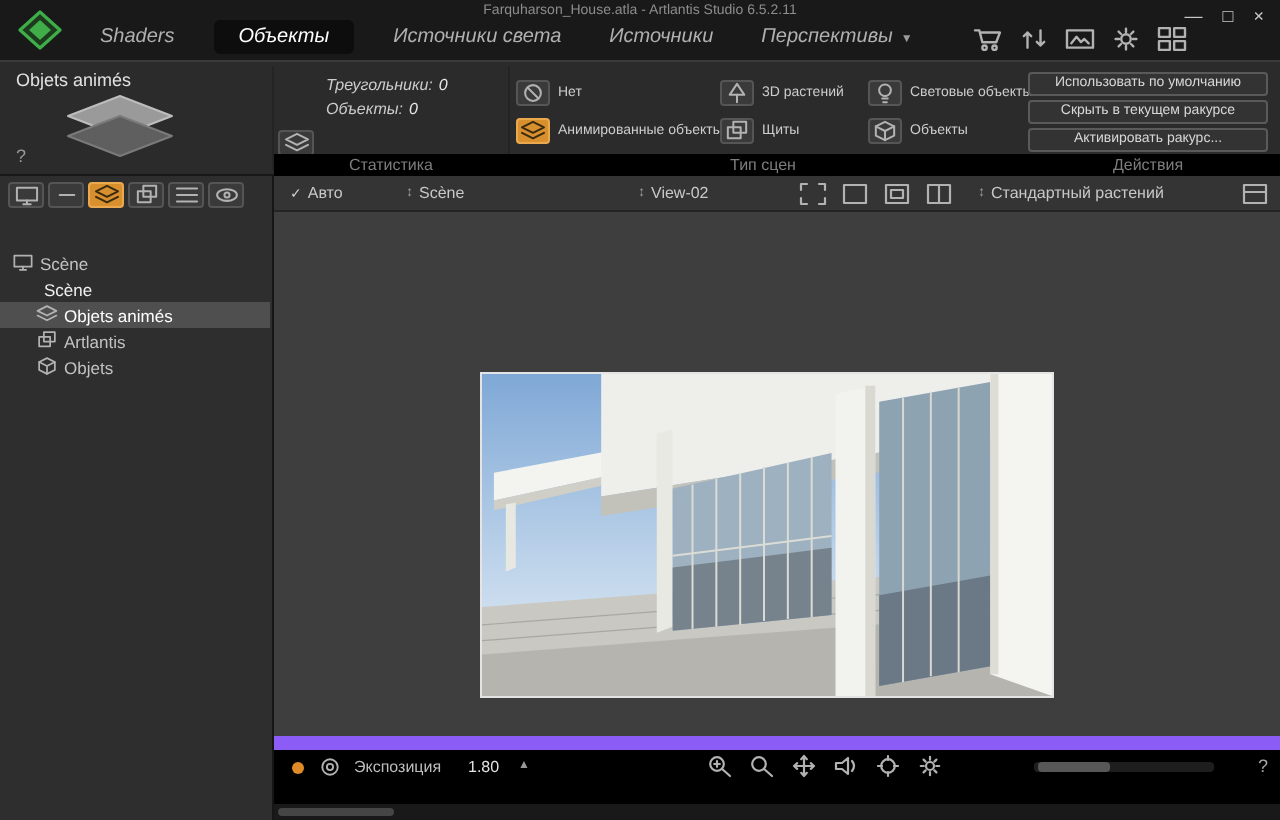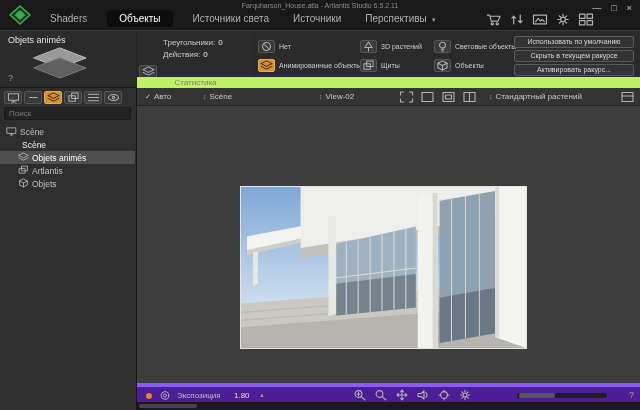--- a/index.html
+++ b/index.html
@@ -7,44 +7,44 @@
   .app { position:relative; width:640px; height:410px; background:#222;
          font-family:"Liberation Sans","DejaVu Sans",sans-serif; overflow:hidden; color:#c0c0c0; }
 
   
   .topbar { position:absolute; top:0; left:0; right:0; height:30px; background:#191919; }
   .title  { position:absolute; top:2px; left:0; right:0; text-align:center; font-size:7px; color:#8d8d8d; }
   .logo   { position:absolute; left:9px; top:5px; }
   .win-controls { position:absolute; right:8px; top:3px; display:flex; gap:10px; font-size:9px; color:#c8c8c8; }
   .win-controls span { cursor:default; }
   .tabs { position:absolute; left:46px; top:10px; display:flex; gap:16px; align-items:center;
-          font-size:10px; color:#b0b0b0; }
+          font-size:10px; color:#b0b0b0;font-style:italic; }
   .tab { padding:3px 4px; white-space:nowrap; }
   .tab.active { background:#0d0d0d; color:#fff; padding:3px 12px; border-radius:3px; }
   .tab .dd { font-size:6px; color:#9a9a9a; margin-left:4px; }
   .topbar-icons { position:absolute; right:46px; top:13px; display:flex; gap:7px; }
 
   
   .ic { display:block; }
   .ic path,.ic circle,.ic rect,.ic line,.ic polygon,.ic polyline,.ic ellipse
      { stroke:#b2b2b2; fill:none; stroke-width:1.1; stroke-linecap:round; stroke-linejoin:round; }
   .ic.dk path,.ic.dk circle,.ic.dk rect,.ic.dk line,.ic.dk polygon,.ic.dk polyline
      { stroke:#3a2a10; }
 
   
   .ribbon { position:absolute; top:30px; left:0; right:0; height:58px; background:#2b2b2b;
             border-top:1px solid #3a3a3a; border-bottom:1px solid #181818; }
   .insp-title { position:absolute; left:8px; top:4px; font-size:9px; color:#e2e2e2; }
   .insp-icon  { position:absolute; left:28px; top:14px; }
   .insp-help  { position:absolute; left:8px; top:42px; font-size:9px; color:#9a9a9a; }
   .vsep { position:absolute; top:2px; bottom:2px; width:1px; background:#242424; }
   .stats-btn { position:absolute; left:139px; top:34px; }
-  .stat-row { position:absolute; left:163px; font-size:8px; color:#cccccc; white-space:nowrap; }
+  .stat-row { position:absolute; left:163px; font-size:8px; color:#cccccc; white-space:nowrap;font-style:italic; }
   .stat-row .val { margin-left:3px; color:#e8e8e8; }
-  .section-strip { position:absolute; left:137px; right:0; top:46px; height:11px; background:#bef264; }
+  .section-strip { position:absolute; left:137px; right:0; top:46px; height:11px; background:#000000; }
   .section-strip div { position:absolute; top:1px; font-size:8px; color:#7d7d7d; text-align:center; }
   .stype { position:absolute; display:flex; align-items:center; gap:4px; height:14px; cursor:default; }
   .stype .lbl { font-size:7px; color:#cccccc; white-space:nowrap; }
   .sticon { width:17px; height:13px; border:1px solid #555; background:#3a3a3a; border-radius:2px;
             display:flex; align-items:center; justify-content:center; flex:0 0 auto; }
   .sticon.active { background:#d8902f; border-color:#eaa94e; }
   .act-btn { position:absolute; left:514px; width:120px; height:12px; background:#333;
              border:1px solid #5a5a5a; border-radius:2px; color:#d8d8d8; font-size:7px;
              text-align:center; line-height:10px; }
 
@@ -76,22 +76,22 @@
              color:#c8c8c8; white-space:nowrap; }
   .vt-item .ud { font-size:7px; color:#9a9a9a; }
   .vt-item .ck { font-size:7px; color:#d0d0d0; }
   .frames { position:absolute; left:262px; top:3px; display:flex; gap:6px; }
   .viewport { position:absolute; top:18px; left:0; right:0; bottom:25px; background:#3e3e3e; }
   .render { position:absolute; left:103px; top:80px; width:287px; height:163px;
             border:1px solid #e4e4e4; }
   .render svg { display:block; }
 
   
-  .bottombar { position:absolute; left:0; right:0; bottom:8px; height:19px; background:#4c1d95;
-               border-top:4px solid #8b5cf6; }
+  .bottombar { position:absolute; left:0; right:0; bottom:8px; height:34px; background:#000000;
+               border-top:7px solid #8b5cf6; }
   .bb-dot { position:absolute; left:9px; top:6px; width:6px; height:6px; border-radius:50%;
             background:#e08a28; }
   .bb-item { position:absolute; font-size:8px; color:#bdbdbd; white-space:nowrap; }
   .bb-icons { position:absolute; left:216px; top:2px; display:flex; gap:7px; }
   .slider { position:absolute; left:380px; top:6px; width:90px; height:5px; background:#1e1e1e;
             border-radius:2px; }
   .slider .thumb { position:absolute; left:2px; top:0; width:36px; height:5px; background:#575757;
                    border-radius:2px; }
   .bb-help { position:absolute; right:6px; top:3px; font-size:9px; color:#a8a8a8; }
   .bstrip { position:absolute; left:0; right:0; bottom:0; height:8px; background:#191919; }
@@ -182,21 +182,21 @@
     <span class="f-btn stats-btn">
       <svg class="ic" width="13" height="11" viewBox="0 0 14 12">
           <polygon points="7,1 13,4 7,7 1,4"></polygon>
           <polyline points="1,7 7,10 13,7"></polyline>
         </svg>
     </span>
     <div class="stat-row" style="top:7px">
       <span>Треугольники:</span><span class="val">0</span>
     </div>
     <div class="stat-row" style="top:19px">
-      <span>Действия:</span><span class="val">0</span>
+      <span>Объекты:</span><span class="val">0</span>
     </div>
 
     <div class="stype" style="left:258px;top:8px">
       <span class="sticon">
         <svg class="ic" width="13" height="11" viewBox="0 0 14 12">
             <circle cx="7" cy="6" r="4.3"></circle>
             <line x1="4" y1="3" x2="10" y2="9"></line>
           </svg>
       </span>
       <span class="lbl">Нет</span>
@@ -246,20 +246,22 @@
       </span>
       <span class="lbl">Объекты</span>
     </div>
 
     <div class="act-btn" style="top:5px">Использовать по умолчанию</div>
     <div class="act-btn" style="top:19px">Скрыть в текущем ракурсе</div>
     <div class="act-btn" style="top:33px">Активировать ракурс...</div>
 
     <div class="section-strip">
       <div style="left:0;width:117px">Статистика</div>
+      <div style="left:118px;width:253px">Тип сцен</div>
+      <div style="left:372px;width:130px">Действия</div>
     </div>
   </div>
 
   <div class="sidebar">
     <div class="filters">
       <span class="f-btn">
         <svg class="ic" width="13" height="11" viewBox="0 0 14 12">
             <rect x="1.5" y="2" width="11" height="7"></rect>
             <path d="M5 11 h4 M7 9 v2"></path>
           </svg>
@@ -289,21 +291,20 @@
           </svg>
       </span>
       <span class="f-btn">
         <svg class="ic" width="13" height="11" viewBox="0 0 14 12">
             <ellipse cx="7" cy="6" rx="5.4" ry="3.2"></ellipse>
             <circle cx="7" cy="6" r="1.4"></circle>
           </svg>
       </span>
     </div>
 
-    <input class="search" type="text" placeholder="Поиск" style="">
 
     <div class="tree">
       <div class="trow root">
         <span class="ticon">
           <svg class="ic" width="11" height="10" viewBox="0 0 14 12">
               <rect x="1.5" y="2" width="11" height="7"></rect>
               <path d="M5 11 h4 M7 9 v2"></path>
             </svg>
         </span>
         <span class="tlbl">Scène</span>

